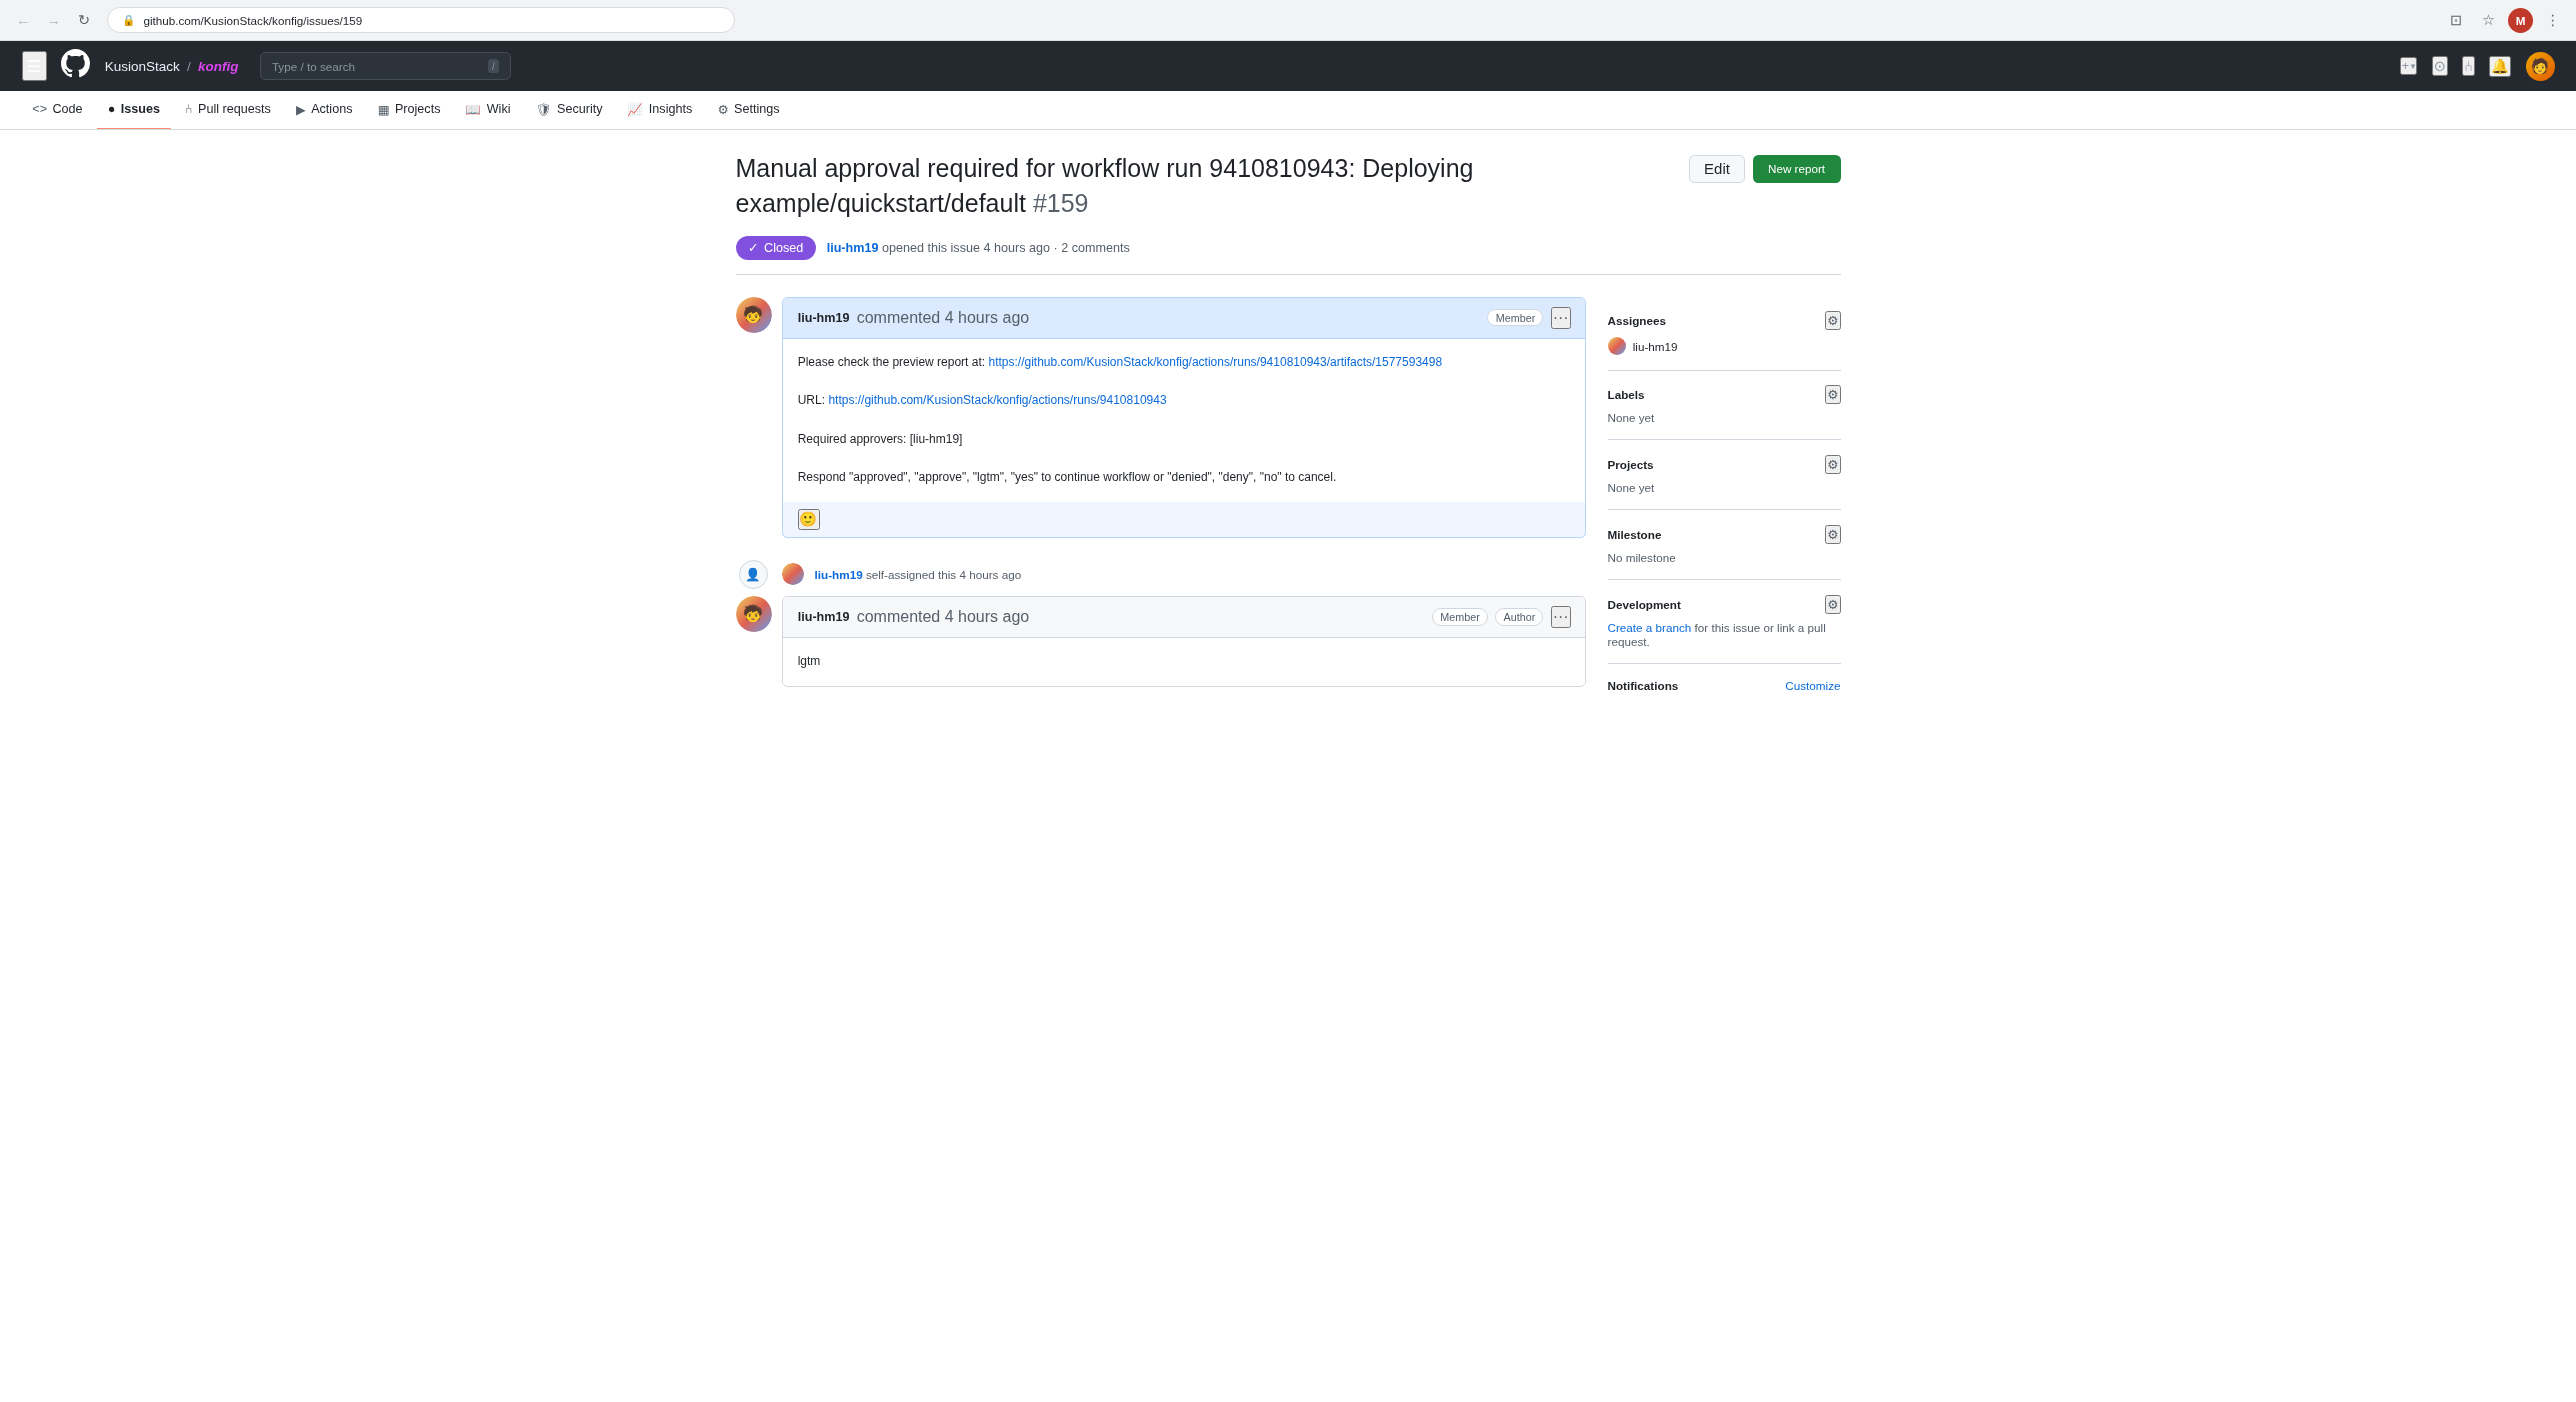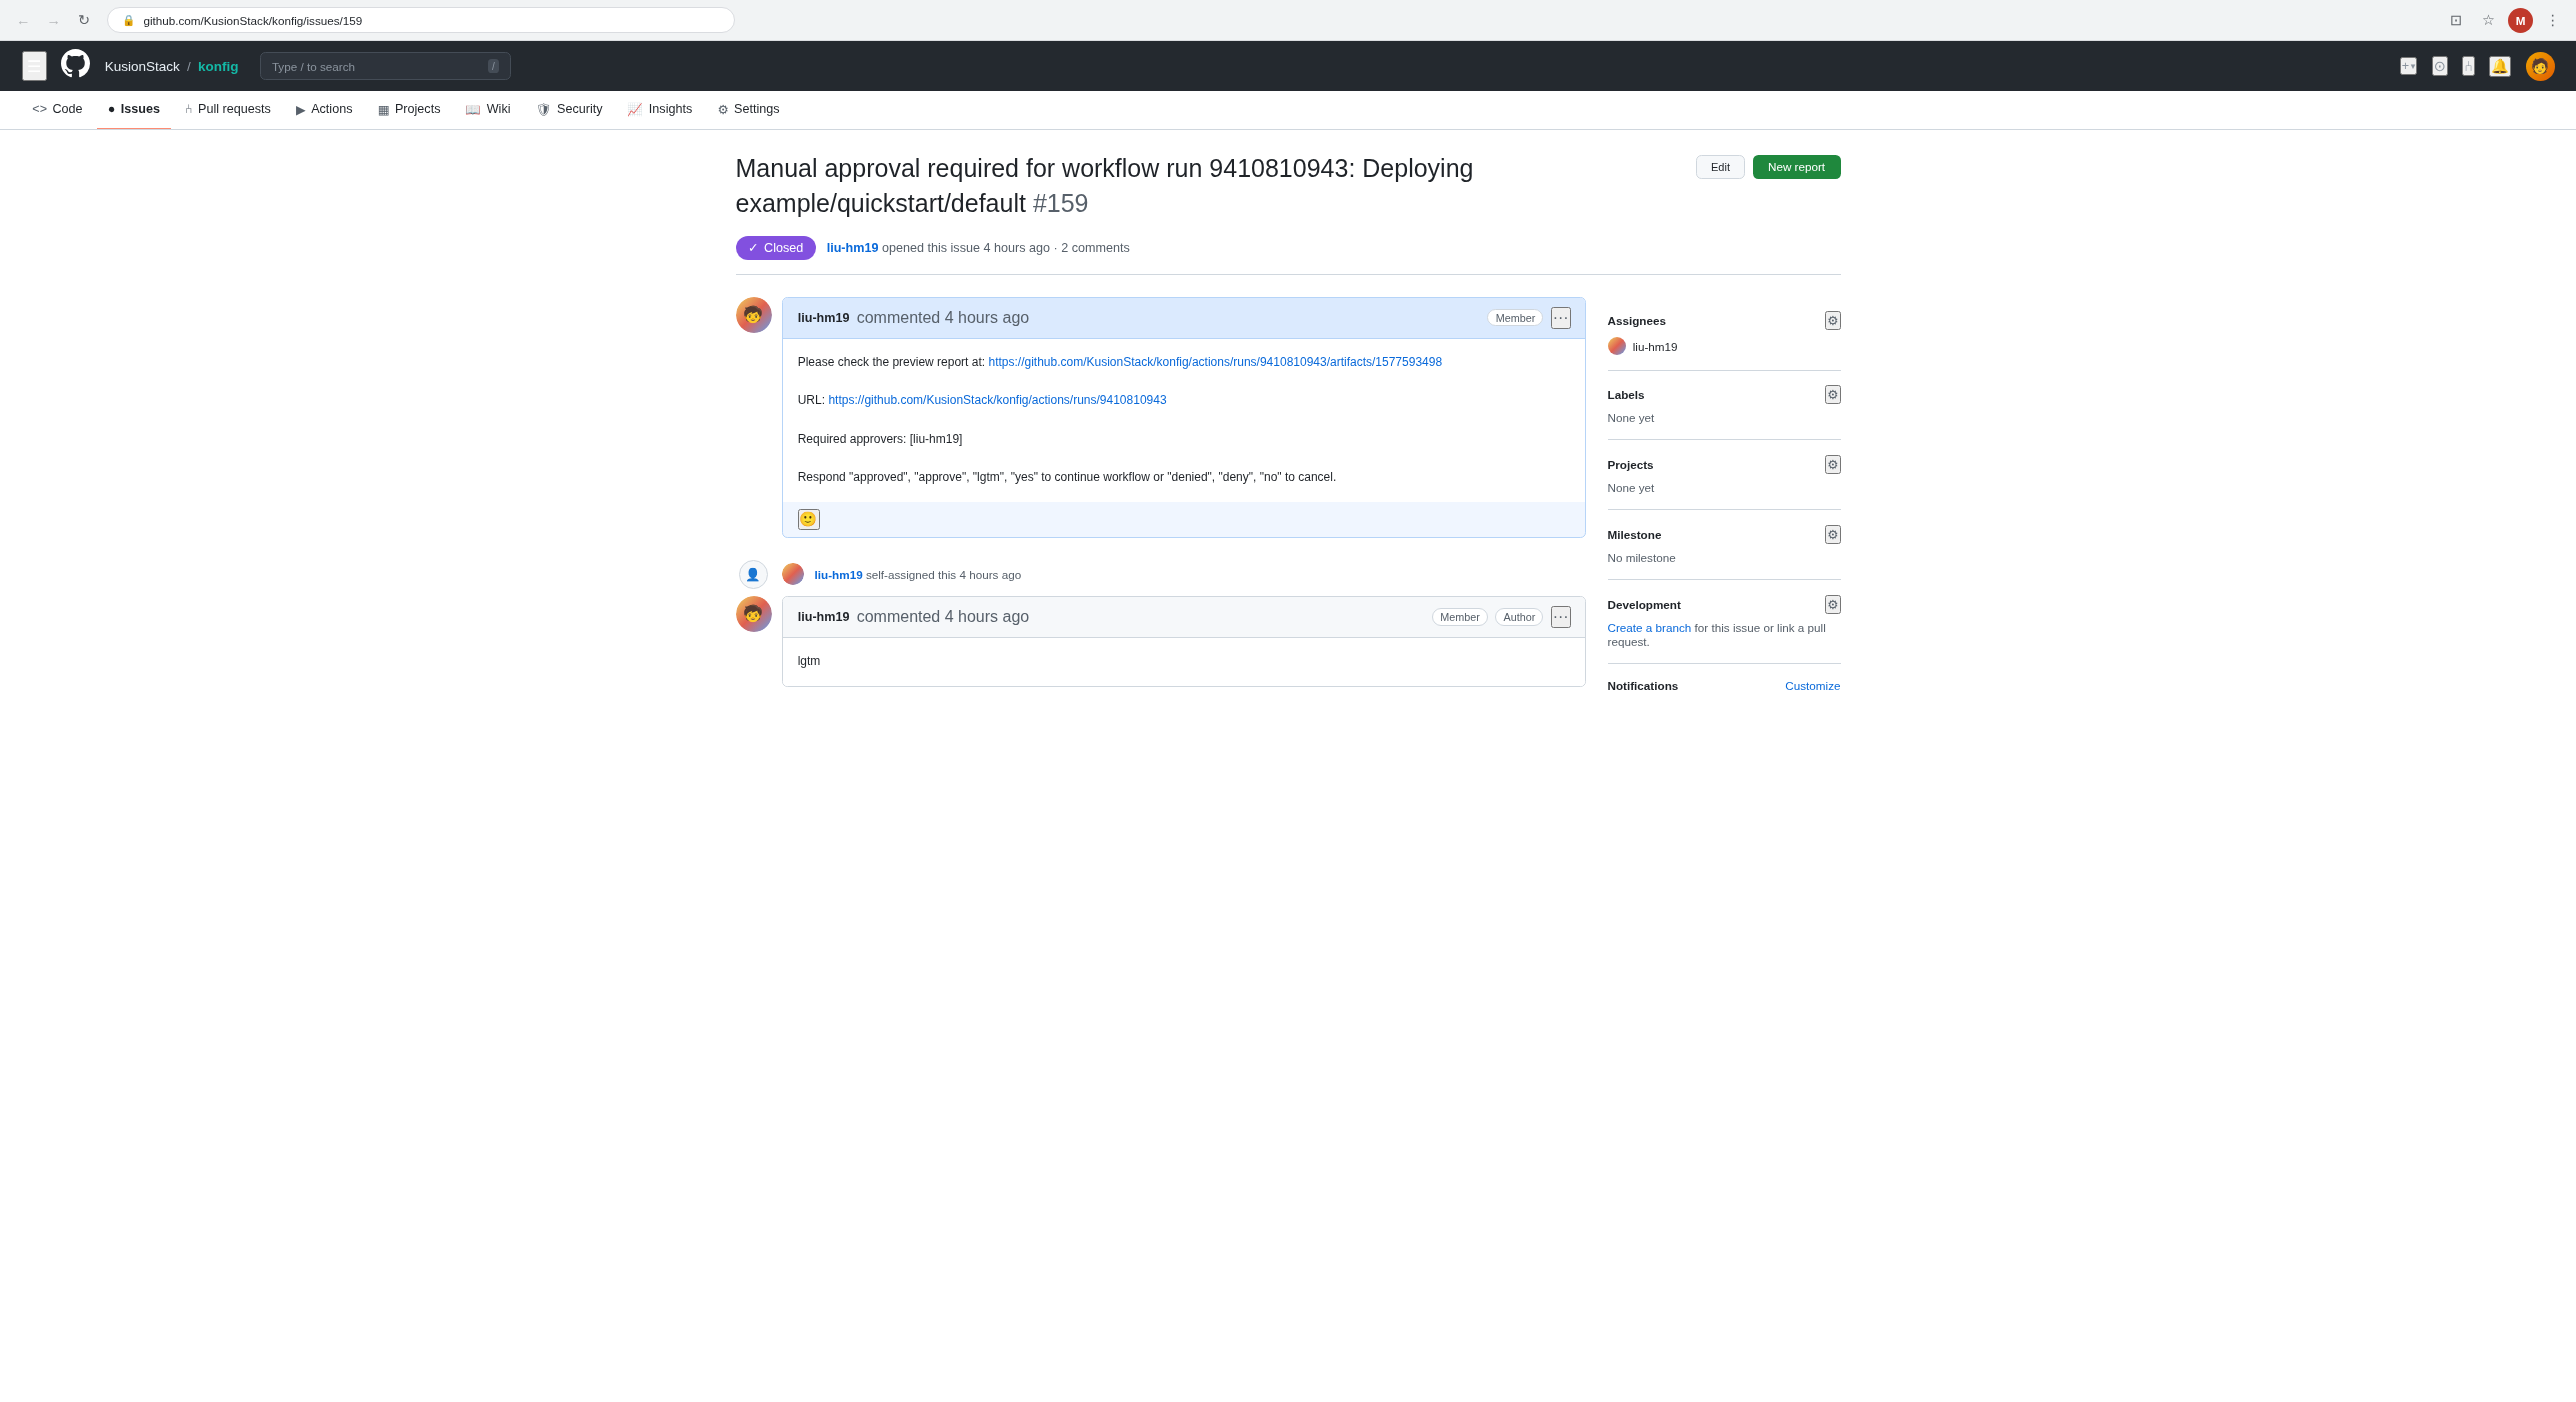--- a/index.html
+++ b/index.html
@@ -16,21 +16,21 @@
     .browser-action-btn { width: 25px; height: 25px; border-radius: 50%; border: none; background: transparent; cursor: pointer; display: flex; align-items: center; justify-content: center; color: #5f6368; font-size: 14.4px; }
     .user-avatar-chrome { width: 25px; height: 25px; border-radius: 50%; background: #c0392b; color: white; display: flex; align-items: center; justify-content: center; font-size: 11.7px; font-weight: bold; }
 
     
     .gh-header { background: #24292f; padding: 0 21.5px; display: flex; align-items: center; gap: 14.4px; height: 50px; }
     .gh-logo { color: white; font-size: 21.5px; cursor: pointer; }
     .gh-hamburger { color: white; font-size: 16px; cursor: pointer; padding: 3.6px; }
     .gh-breadcrumb { display: flex; align-items: center; gap: 7.2px; color: #e6edf3; font-size: 13.5px; }
     .gh-breadcrumb-org { color: #e6edf3; text-decoration: none; }
     .gh-breadcrumb-sep { color: #8b949e; }
-    .gh-breadcrumb-repo { color: #14b8a6; font-weight: 600; text-decoration: none; }
+    .gh-breadcrumb-repo { color: #d946ef; font-weight: 600; text-decoration: none; font-style: italic; }
     .gh-search { flex: 1; max-width: 251px; margin-left: 7.2px; }
     .gh-search-input { width: 100%; background: #2d333b; border: 0.9px solid #444c56; border-radius: 5.4px; padding: 5.4px 10.8px; color: #8b949e; font-size: 11.7px; display: flex; align-items: center; justify-content: space-between; cursor: text; }
     .gh-header-right { display: flex; align-items: center; gap: 14.4px; margin-left: auto; }
     .gh-header-icon { color: #8b949e; font-size: 14.4px; cursor: pointer; }
     .avatar-placeholder { width: 29px; height: 29px; border-radius: 50%; background: linear-gradient(135deg, #f0a500, #e05c00); display: flex; align-items: center; justify-content: center; }
     .plus-btn { display: flex; align-items: center; gap: 1.8px; color: #8b949e; cursor: pointer; font-size: 12.6px; }
 
     
     .repo-nav { background: #fff; border-bottom: 0.9px solid #d0d7de; padding: 0 21.5px; display: flex; gap: 3.6px; }
     .repo-nav-item { display: flex; align-items: center; gap: 5.4px; padding: 10.8px 10.8px; color: #1f2328; font-size: 12.6px; text-decoration: none; cursor: pointer; border-bottom: 1.8px solid transparent; white-space: nowrap; }
@@ -38,21 +38,21 @@
     .repo-nav-item .nav-icon { font-size: 12.6px; color: #57606a; }
     .repo-nav-item.active .nav-icon { color: #1f2328; }
 
     
     .main-content { max-width: 1148px; margin: 0 auto; padding: 21.5px 21.5px 0; }
 
     
     .issue-title-area { display: flex; justify-content: space-between; align-items: flex-start; margin-bottom: 14.4px; }
     .issue-title { font-size: 25px; font-weight: 400; color: #1f2328; line-height: 1.4; flex: 1; padding-right: 21.5px; }
     .issue-title-actions { display: flex; gap: 7.2px; flex-shrink: 0; margin-top: 3.6px; }
-    .btn-edit { padding: 4.5px 14.4px; font-size: 11px; border: 0.9px solid #d0d7de; border-radius: 5.4px; background: #f6f8fa; color: #1f2328; cursor: pointer; }
+    .btn-edit { padding: 4.5px 14.4px; font-size: 15px; border: 0.9px solid #d0d7de; border-radius: 5.4px; background: #f6f8fa; color: #1f2328; cursor: pointer; }
     .btn-new-issue { padding: 4.5px 14.4px; font-size: 11.7px; border: 0.9px solid transparent; border-radius: 5.4px; background: #1f883d; color: white; cursor: pointer; font-weight: 500; }
 
     
     .issue-meta { display: flex; align-items: center; gap: 10.8px; margin-bottom: 21.5px; padding-bottom: 14.4px; border-bottom: 0.9px solid #d0d7de; }
     .status-badge { display: flex; align-items: center; gap: 5.4px; background: #8250df; color: white; border-radius: 18px; padding: 4.5px 12.6px; font-size: 12.6px; font-weight: 500; }
     .status-badge-icon { font-size: 12.6px; }
     .issue-meta-text { color: #57606a; font-size: 12.6px; }
     .issue-meta-text a { color: #0969da; text-decoration: none; font-weight: 600; }
 
     

